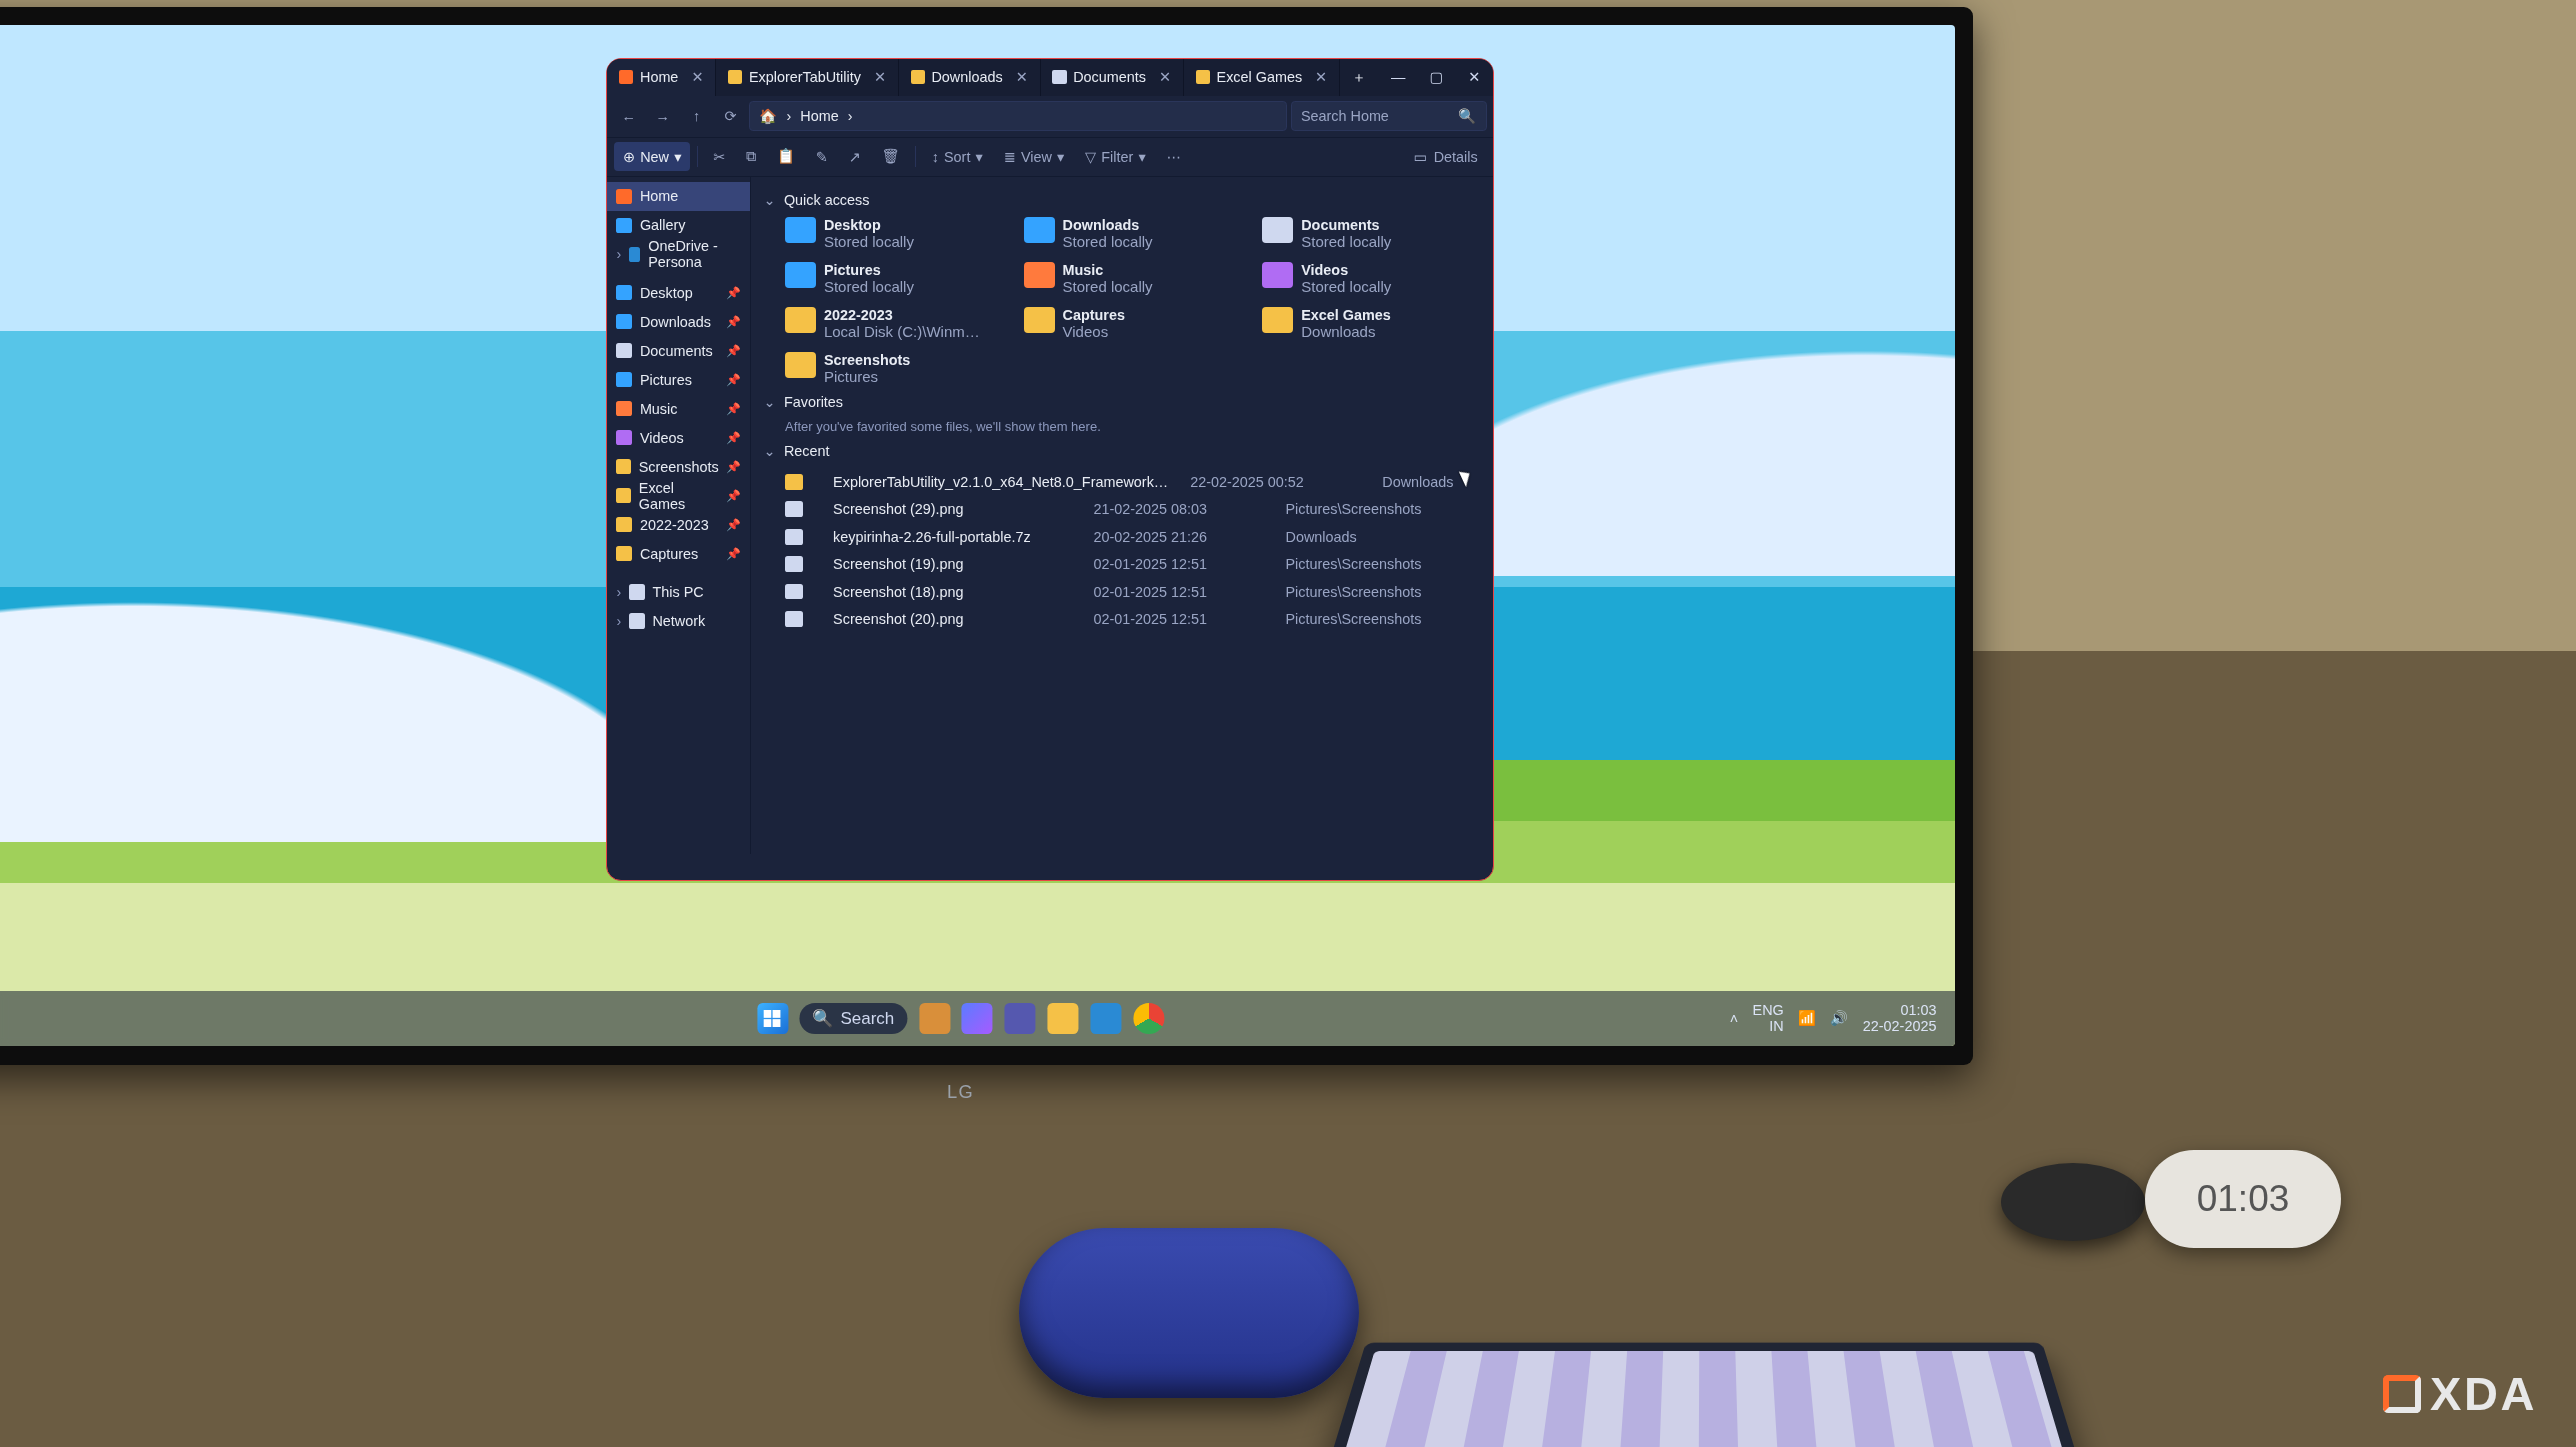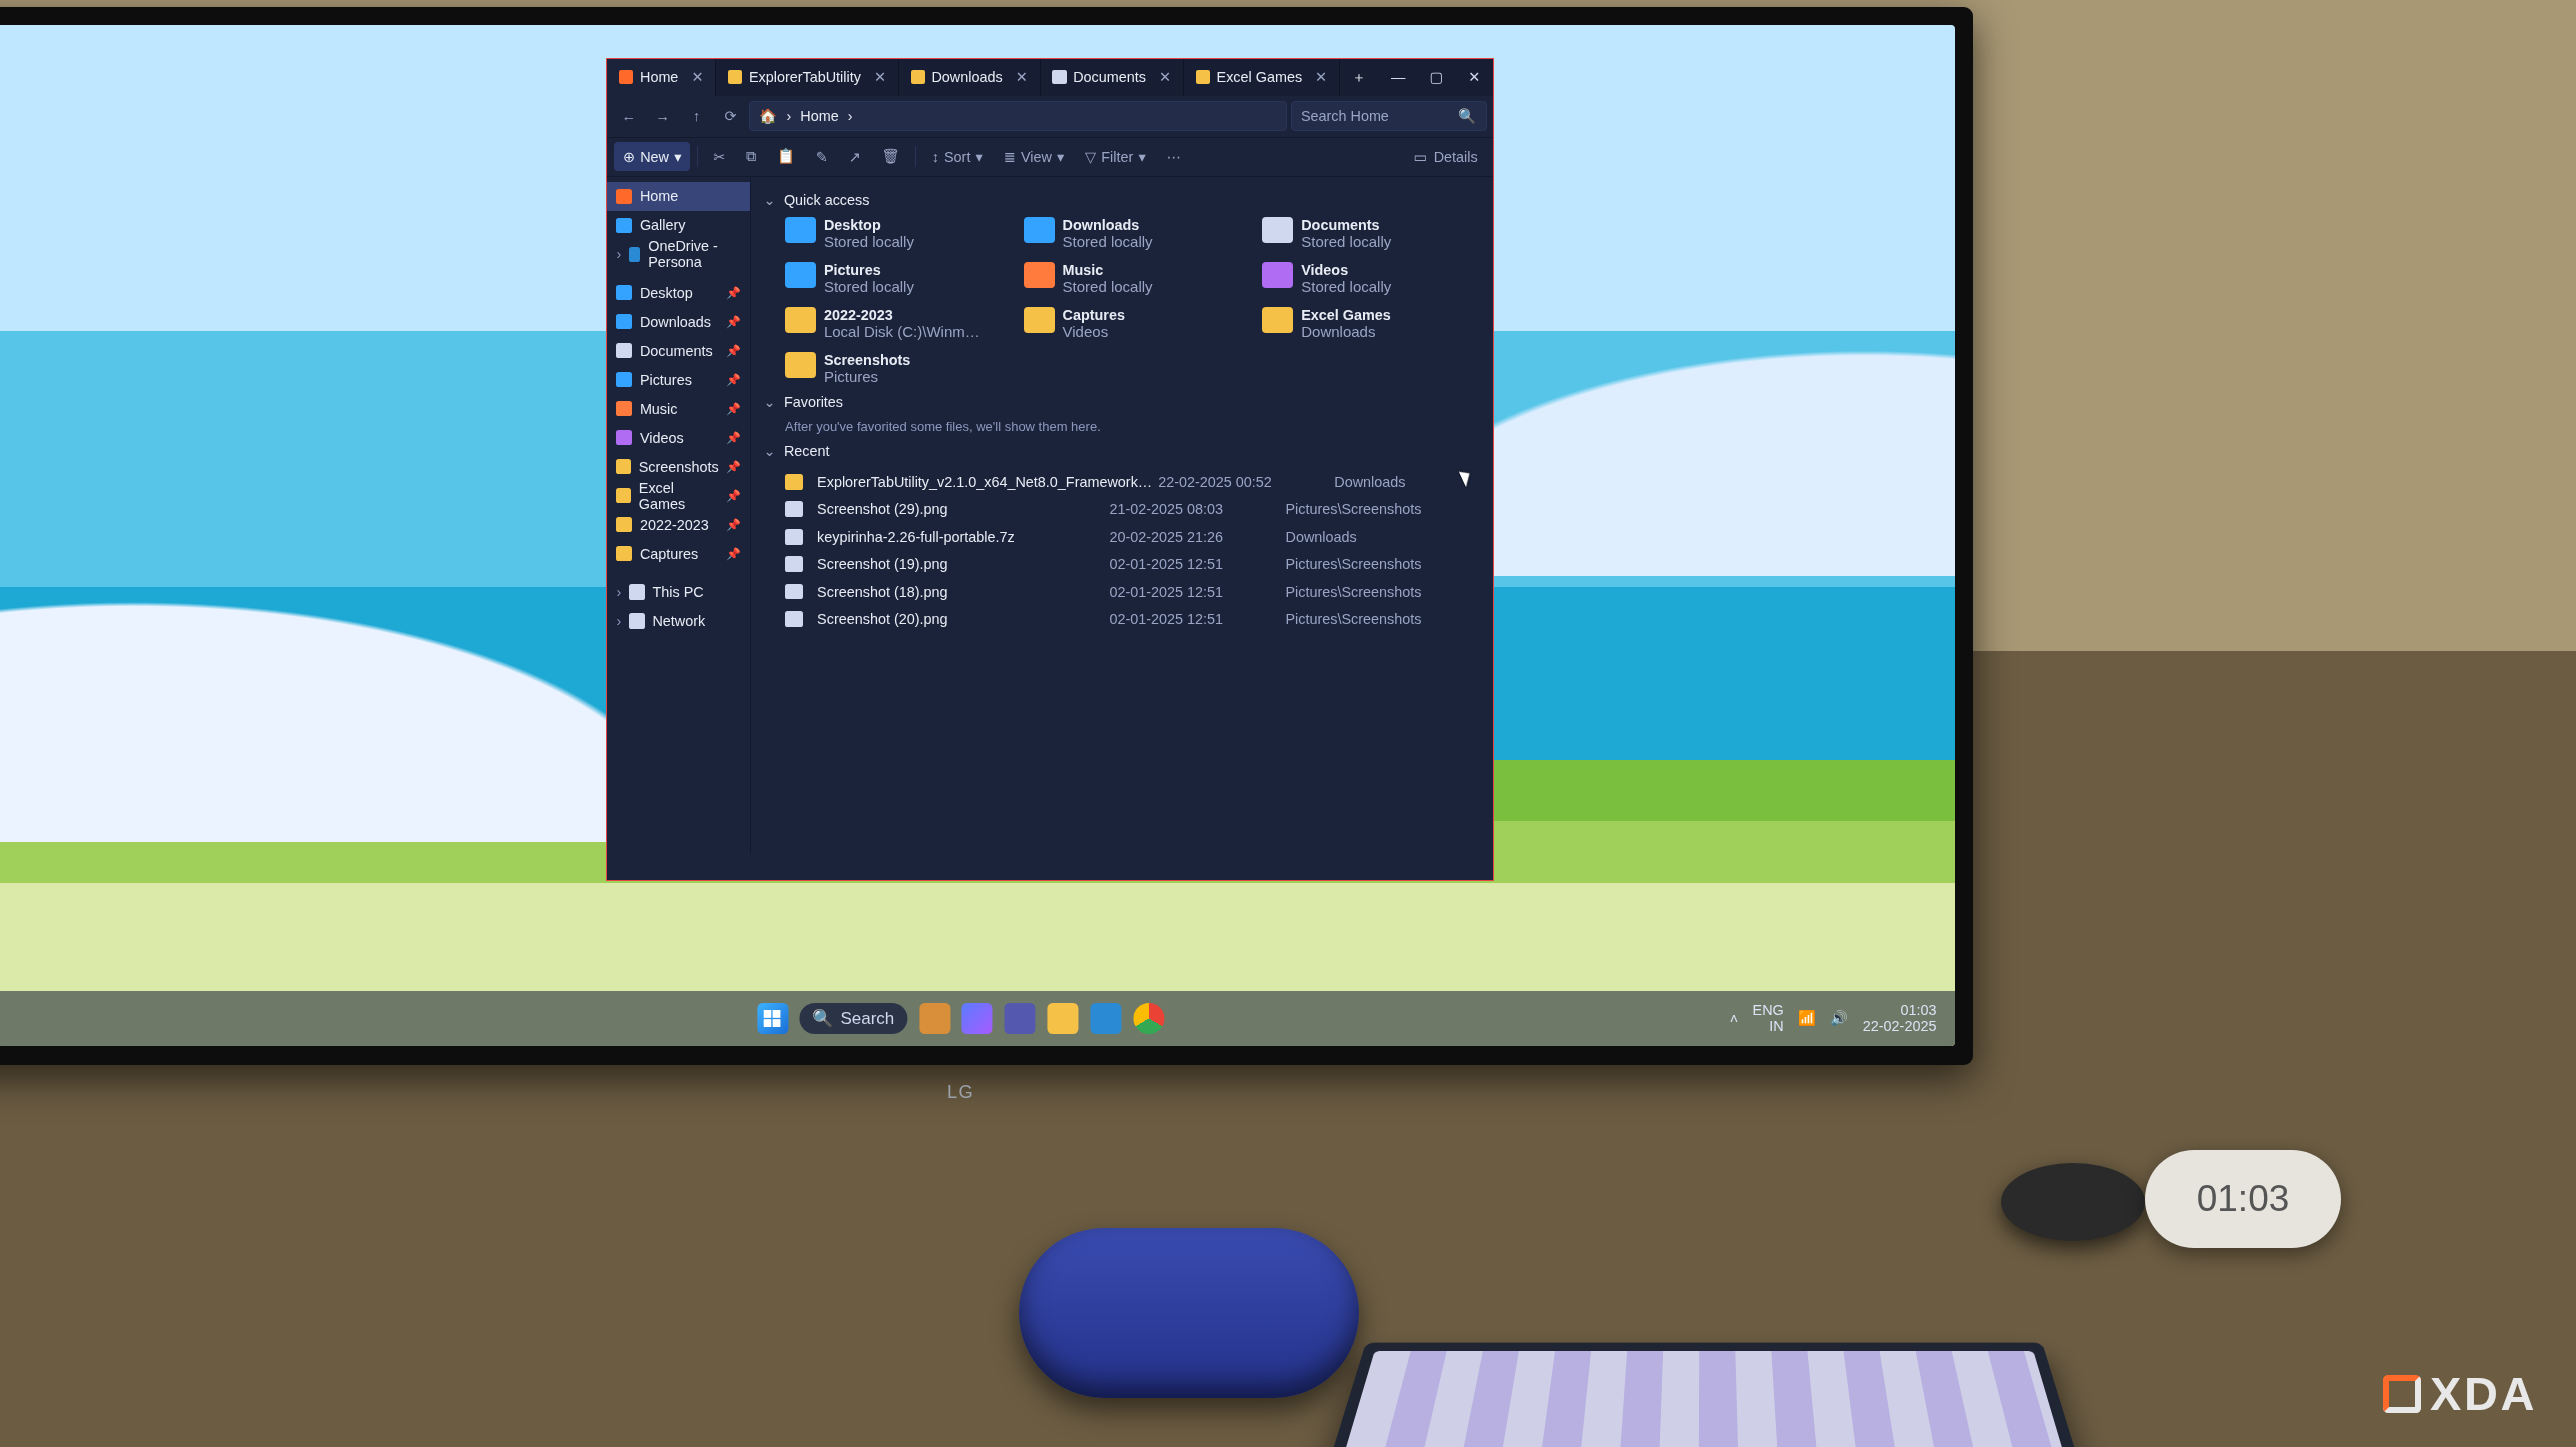--- a/index.html
+++ b/index.html
@@ -19,21 +19,21 @@
   .hill{position:absolute;left:0;bottom:20%;width:42%;height:30%;background:radial-gradient(120% 140% at 20% 100%,#eaf3ff 0 55%,transparent 56%)}
   .mtn{position:absolute;right:0;top:14%;width:46%;height:40%;background:radial-gradient(120% 120% at 90% 100%,#dfeeff 0 45%,transparent 46%)}
   .taskbar{position:absolute;left:0;right:0;bottom:0;height:55px;background:rgba(20,30,50,.55);backdrop-filter:blur(3.9px);display:flex;align-items:center}
   .tb-center{position:absolute;left:50%;transform:translateX(-50%);display:flex;gap:11.8px;align-items:center}
   .tb-icon{width:31px;height:31px;border-radius:5.2px;background:#2e3a58;display:flex;align-items:center;justify-content:center}
   .tb-search{display:flex;align-items:center;gap:6.5px;padding:0 13px;height:31px;border-radius:15.7px;background:rgba(30,40,65,.85);color:#cfd8ef;font-size:17px}
   .tb-right{position:absolute;right:18.3px;display:flex;gap:14.4px;align-items:center;color:#dbe3f5;font-size:14.4px}
   .tb-col{display:flex;flex-direction:column;align-items:flex-end;line-height:1.1}
 
   
-  .explorer{position:absolute;left:640px;top:33px;width:888px;height:823px;background:var(--bg);border:1.3px solid var(--border);border-radius:0;overflow:hidden;color:var(--text);font-size:14.4px}
+  .explorer{position:absolute;left:640px;top:33px;width:888px;height:823px;background:var(--bg);border:1.3px solid var(--border);border-radius:15px;overflow:hidden;color:var(--text);font-size:14.4px}
   .titlebar{display:flex;align-items:stretch;height:37px;background:var(--tabdark)}
   .tab{display:flex;align-items:center;gap:6.5px;padding:0 11.8px;border-right:0.7px solid #0e1426;color:var(--text)}
   .tab.active{background:var(--bg)}
   .tab .x{margin-left:6.5px;color:var(--text2)}
   .tab .ic{width:14.4px;height:14.4px;border-radius:2px}
   .winctrl{margin-left:auto;display:flex}
   .wc{width:38px;display:flex;align-items:center;justify-content:center;color:#cfd8ef}
 
   .navbar{display:flex;align-items:center;height:42px;background:var(--bg);padding:0 6.5px;gap:3.9px;border-bottom:0.7px solid #121a30}
   .nb-btn{width:30px;height:30px;display:flex;align-items:center;justify-content:center;color:var(--text2);border-radius:3.9px}
@@ -60,21 +60,21 @@
   .chev{width:13px;text-align:center;color:var(--text2)}
   .qa-grid{display:grid;grid-template-columns:repeat(3,1fr);gap:11.8px 19.6px;margin-left:22px}
   .qa{display:flex;gap:7.8px;align-items:flex-start}
   .qa .fic{width:31px;height:26px;border-radius:3.9px;position:relative}
   .qa .lbl{font-weight:600}
   .qa .sub{color:var(--text2);font-size:15px}
 
   .fav-empty{margin-left:22px;color:#8c98bd;font-size:13px}
 
   .recent{margin-left:22px}
-  .recent-row{display:grid;grid-template-columns:26px 1fr 170px 196px;gap:6px;align-items:center;height:27.4px}
+  .recent-row{display:grid;grid-template-columns:26px 1fr 170px 196px;gap:22px;align-items:center;height:27.4px}
   .ric{width:18.3px;height:15.7px;border-radius:2.6px}
 
   .status{position:absolute;left:0;right:0;bottom:0;height:26px;background:var(--bg);border-top:0.7px solid #121a30;display:flex;align-items:center;padding:0 10.5px;color:var(--text2);font-size:13px}
 
   
   .cursor{position:absolute;left:1496px;top:444px;width:0;height:0;border-left:9.1px solid #fff;border-top:6.5px solid transparent;border-bottom:11.8px solid transparent;transform:rotate(-25deg);filter:drop-shadow(0 0 1.3px #000)}
 
   
   .lglogo{position:absolute;left:50%;bottom:-38px;transform:translateX(-50%);color:#9aa1aa;font-weight:400;font-size:18.3px;letter-spacing:1.3px}
   .clock{position:absolute;right:235px;top:1150px;width:196px;height:98px;background:#e7e4de;border-radius:52px;box-shadow:0 6.5px 19.6px rgba(0,0,0,.4);display:flex;align-items:center;justify-content:center;color:#555;font-family:monospace;font-size:37px}

